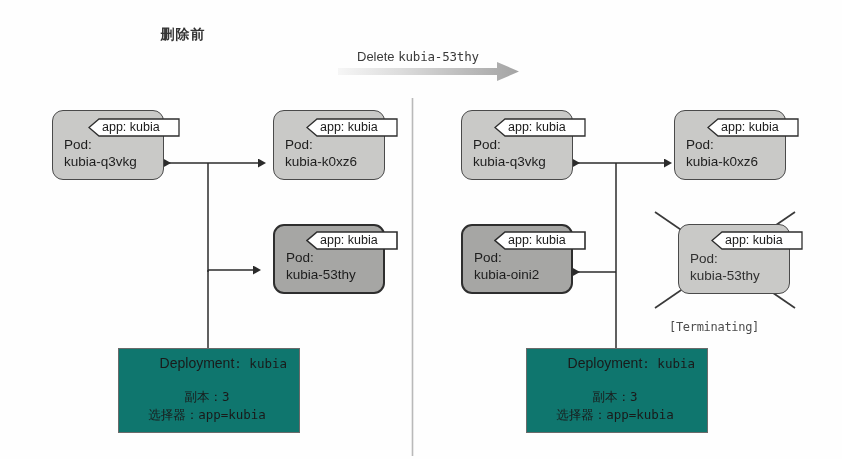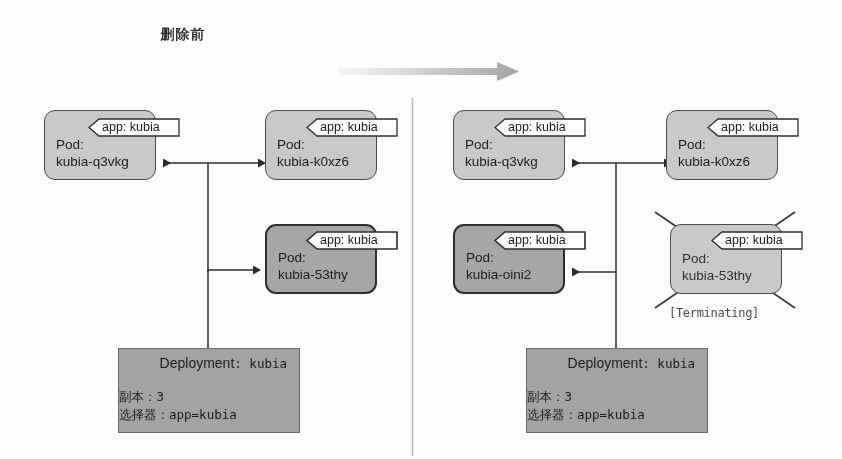--- a/index.html
+++ b/index.html
@@ -48,20 +48,21 @@
     font-size: 12.5px;
     letter-spacing: -0.2px;
   }
 
   
   .pod {
     box-sizing: border-box;
     border-radius: 11px;
     border: 1.6px solid #4a4a4a;
     background: #c9c9c7;
+    margin-left: 8px;
   }
   .pod.dark {
     background: #a6a6a4;
     border: 2.6px solid #2e2e2e;
   }
   .pod-text {
     position: absolute;
     left: 11px;
     bottom: 9px;
     font-size: 13.5px;
@@ -94,40 +95,40 @@
     font-size: 12px;
     color: #4d4d4d;
     white-space: nowrap;
     letter-spacing: -0.3px;
   }
 
   
   .deployment {
     box-sizing: border-box;
     border: 1.5px solid #6a6a6a;
-    background: #a3a3a3;
+    background: #0f766e;
   }
   .deploy-title {
     position: absolute;
     top: 6px;
     right: 12px;
     font-size: 14px;
     color: #1a1a1a;
     white-space: nowrap;
   }
   .deploy-title .kv {
     font-family: "DejaVu Sans Mono", "Liberation Mono", monospace;
     font-size: 12.5px;
   }
   .deploy-body {
     position: absolute;
     left: 0;
     right: 4px;
     bottom: 8px;
-    text-align: left;
+    text-align: center;
     font-family: "DejaVu Sans", "Liberation Sans", sans-serif;
     font-size: 12.5px;
     line-height: 18px;
     color: #1a1a1a;
     white-space: nowrap;
   }
   .deploy-body .mono {
     font-family: "DejaVu Sans Mono", "Liberation Mono", monospace;
     font-size: 12.5px;
   }
@@ -183,20 +184,23 @@
     </g>
 
     <g stroke="#3a3a3a" stroke-width="1.7" fill="none">
       <line x1="655" y1="212" x2="795" y2="308"></line>
       <line x1="795" y1="212" x2="655" y2="308"></line>
     </g>
   </svg>
 
   <div class="abs panel-title" style="left:123px; top:26px; width:120px;">删除前</div>
 
+  <div class="abs transition-caption" style="left:357px; top:49px;">
+    <span>Delete </span><span class="mono">kubia-53thy</span>
+  </div>
 
   <div class="abs pod" style="left:44px; top:110px; width:112px; height:70px;">
     <div class="pod-text">
       <span>Pod:</span><br>
       <span>kubia-q3vkg</span>
     </div>
   </div>
   <div class="tag" style="left:88px; top:118px; width:92px;">
     <svg width="92" height="19" viewBox="0 0 92 19" xmlns="http://www.w3.org/2000/svg">
       <path d="M11,1 L91,1 L91,18 L11,18 L1,9.5 z" fill="#ffffff" stroke="#2e2e2e" stroke-width="1.3"></path>
@@ -288,21 +292,21 @@
       <span>Pod:</span><br>
       <span>kubia-53thy</span>
     </div>
   </div>
   <div class="tag" style="left:711px; top:231px; width:92px;">
     <svg width="92" height="19" viewBox="0 0 92 19" xmlns="http://www.w3.org/2000/svg">
       <path d="M11,1 L91,1 L91,18 L11,18 L1,9.5 z" fill="#ffffff" stroke="#2e2e2e" stroke-width="1.3"></path>
     </svg>
     <span class="tag-text">app: kubia</span>
   </div>
-  <div class="abs status-caption" style="left:669px; top:306px;">[Terminating]</div>
+  <div class="abs status-caption" style="left:669px; top:320px;">[Terminating]</div>
 
   <div class="abs deployment" style="left:526px; top:348px; width:182px; height:85px;">
     <div class="deploy-title">
       <span>Deployment</span><span class="kv">: </span><span class="kv">kubia</span>
     </div>
     <div class="deploy-body">
       <div>
         <span>副本：</span><span class="mono">3</span>
       </div>
       <div>

